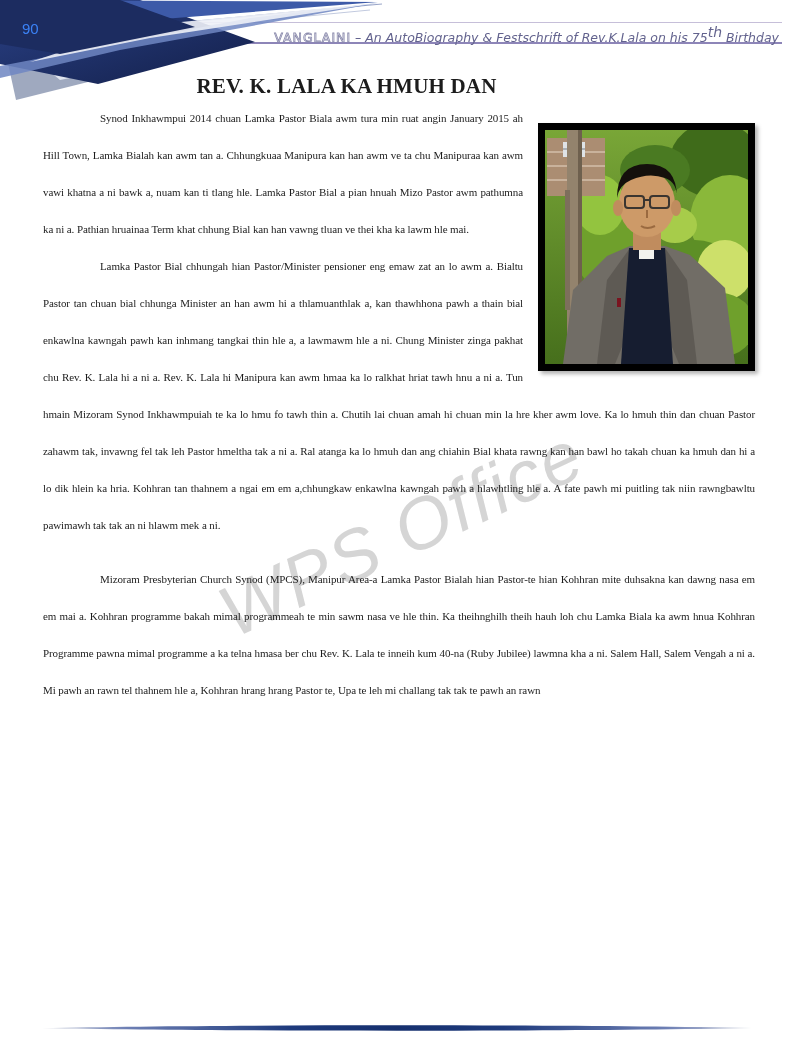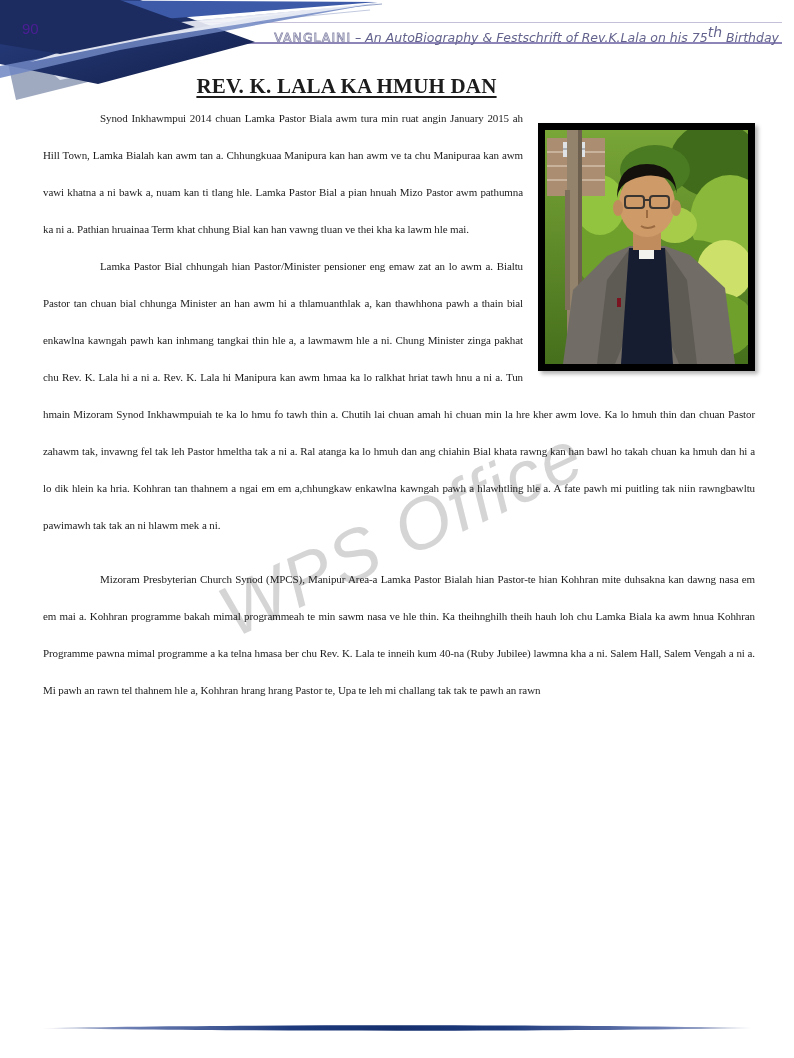--- a/index.html
+++ b/index.html
@@ -20,38 +20,38 @@
     font-size:12.5px; color:#63638e; white-space:nowrap;
   }
   .header-title .brand {
     font-weight:normal; font-style:normal; letter-spacing:1px;
     color:rgba(255,255,255,0.05);
     -webkit-text-stroke:0.8px #8a8aac;
   }
   .header-title sup { font-size:14px; }
   .corner-art { position:absolute; top:0; left:0; }
   .page-number {
-    position:absolute; top:20px; left:22px; color:#4c1d95;
+    position:absolute; top:20px; left:22px; color:#3b82f6;
     font-family:"Liberation Sans", sans-serif; font-size:15px;
   }
 
   
   .watermark {
     position:absolute; left:205px; top:492px; z-index:1;
     font-family:"Liberation Sans", sans-serif; font-style:italic;
     font-size:72px; color:rgba(150,150,150,0.40); letter-spacing:2px;
     transform:rotate(-25deg); white-space:nowrap; pointer-events:none;
   }
 
   
   .content { position:relative; z-index:2; padding:0 39px 0 43px; }
   .title-wrap { margin-top:74px; width:607px; text-align:center; }
   .article-title {
     margin:0; font-size:21px; font-weight:bold; letter-spacing:0.2px;
-    text-decoration:underline; text-decoration-thickness:2px; text-underline-offset:3px;
+    text-decoration-thickness:2px; text-underline-offset:3px;
   }
   .article-byline { margin:4px 0 0 0; font-size:19px; font-weight:bold; }
   .body-text { margin-top:1px; }
   .body-text p {
     margin:0; font-size:11px; line-height:37px; text-align:justify;
     text-indent:57px; letter-spacing:-0.1px;
   }
   .body-text p.para-gap { margin-top:17px; }
 
   

